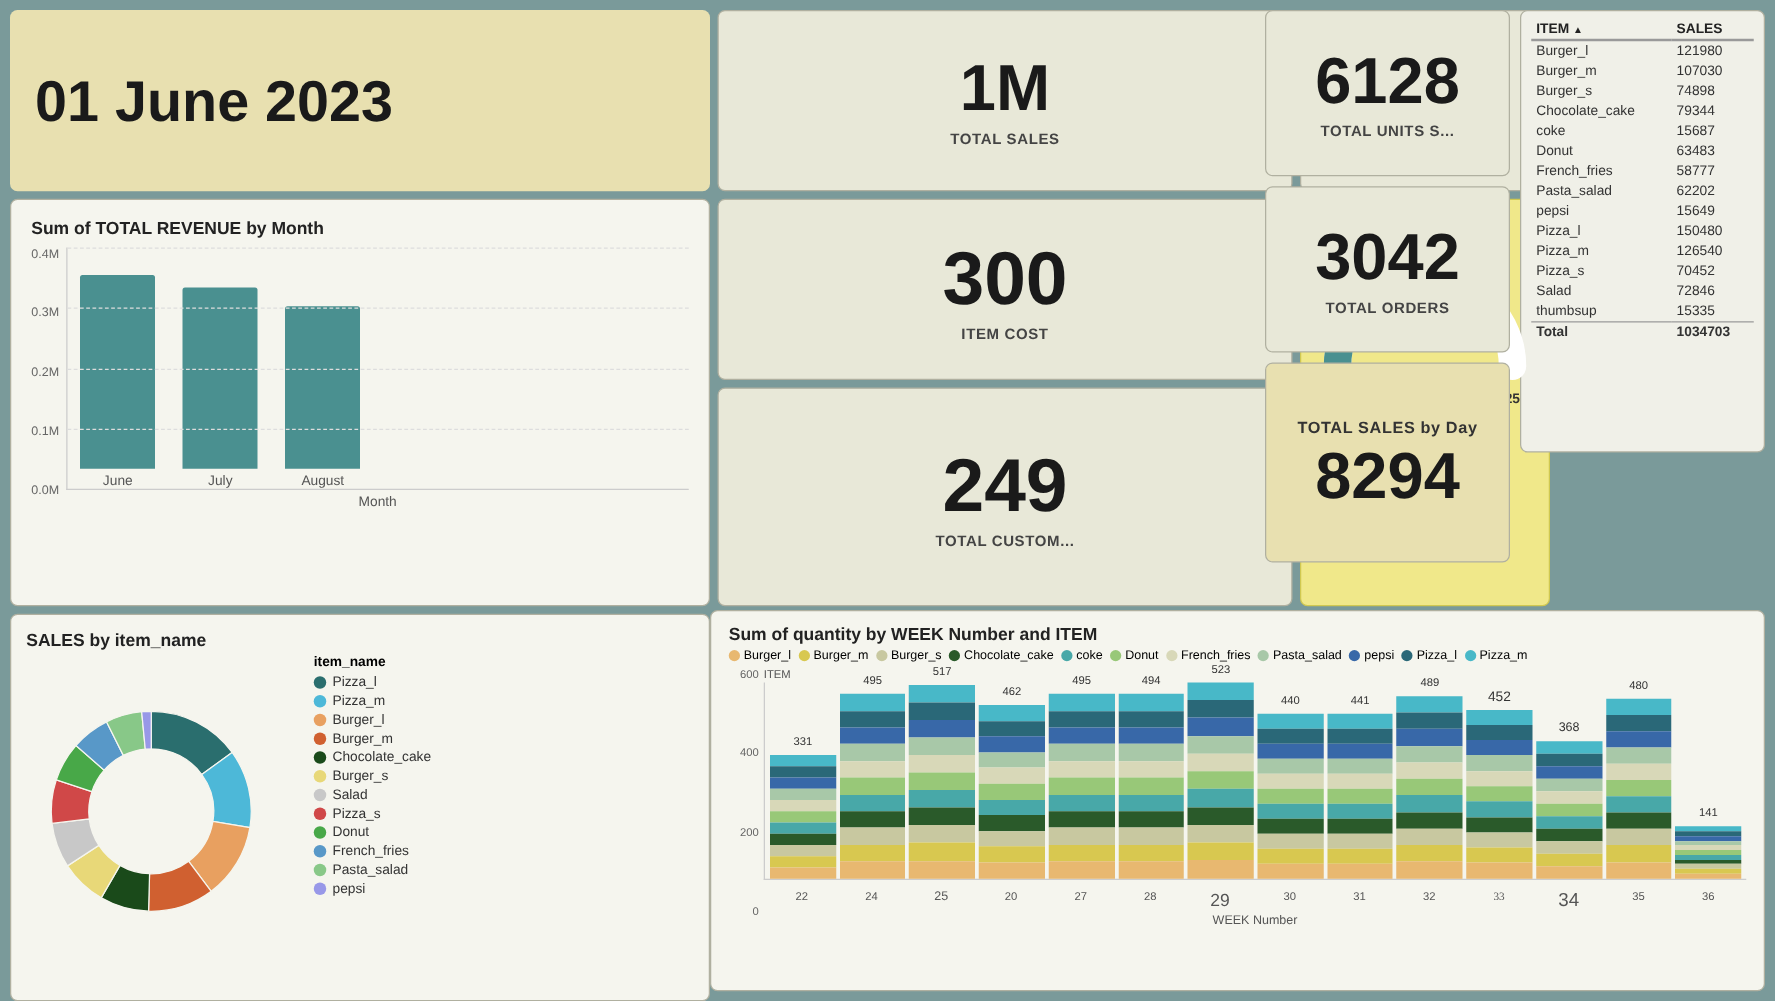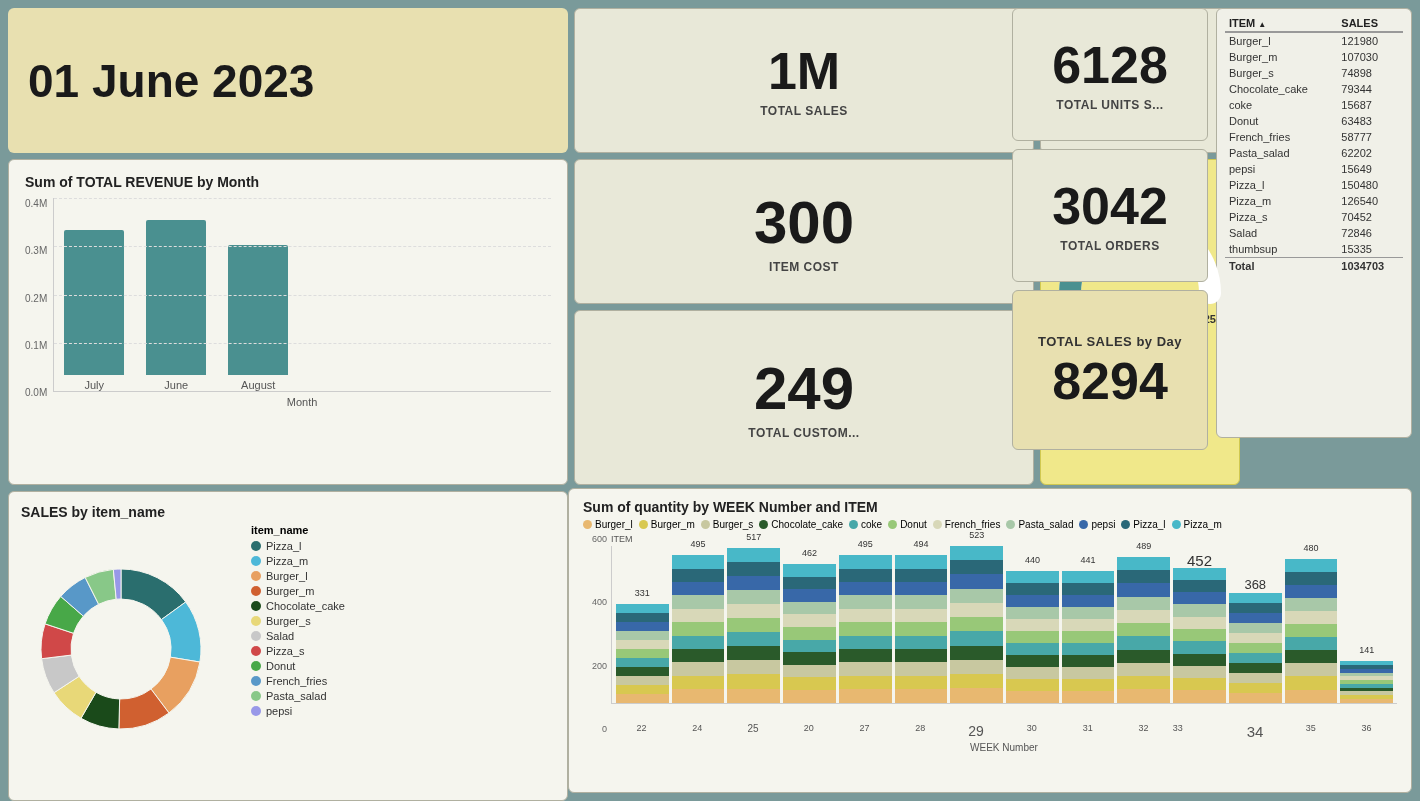--- a/index.html
+++ b/index.html
@@ -327,21 +327,21 @@
   <div class="kpi-tile kpi-total-sales" style="grid-column:2; grid-row:1;">
     <span class="kpi-value">1M</span>
     <span class="kpi-label">TOTAL SALES</span>
   </div>
 
   <div class="kpi-tile kpi-avg-order" style="grid-column:3; grid-row:1;">
     <span class="kpi-value" style="font-size:40px;">243.52</span>
     <span class="kpi-label">AVERAGE ORDER C...</span>
   </div>
 
-  <div class="right-table-tile" style="grid-column:5; grid-row:1/4; position:absolute; right:8px; top:8px; width:196px; height:430px; background:#f0f0e8; border-radius:6px; padding:6px 8px; border:1px solid #b0b0a0; overflow:hidden;">
+  <div class="right-table-tile" style="grid-column:5; grid-row:1/4; position:absolute; right:8px; top:8px; width:196px; height:354px; background:#f0f0e8; border-radius:6px; padding:6px 8px; border:1px solid #b0b0a0; overflow:hidden;">
     <table class="data-table">
       <thead>
         <tr>
           <th>ITEM <span class="sort-indicator">▲</span></th>
           <th>SALES</th>
         </tr>
       </thead>
       <tbody id="table-body">
           <tr>
             <td>Burger_l</td>
@@ -425,26 +425,26 @@
       <div style="flex:1; display:flex; flex-direction:column;">
         <div style="flex:1; display:flex; align-items:flex-end; gap:22px; padding:0 10px; border-left:1px solid #ccc; border-bottom:1px solid #ccc; position:relative;">
 
           <div style="position:absolute; top:0; left:0; right:0; bottom:0; pointer-events:none;">
             <div style="position:absolute; top:0; left:0; right:0; border-top:1px dashed #ddd;"></div>
             <div style="position:absolute; top:25%; left:0; right:0; border-top:1px dashed #ddd;"></div>
             <div style="position:absolute; top:50%; left:0; right:0; border-top:1px dashed #ddd;"></div>
             <div style="position:absolute; top:75%; left:0; right:0; border-top:1px dashed #ddd;"></div>
           </div>
           <div class="rev-bar-group">
+            <div class="rev-bar" style="height:155px;"></div>
+            <span class="rev-bar-label">June</span>
+          </div>
+          <div class="rev-bar-group">
             <div class="rev-bar" style="height:145px;"></div>
             <span class="rev-bar-label">July</span>
-          </div>
-          <div class="rev-bar-group">
-            <div class="rev-bar" style="height:155px;"></div>
-            <span class="rev-bar-label">June</span>
           </div>
           <div class="rev-bar-group">
             <div class="rev-bar" style="height:130px;"></div>
             <span class="rev-bar-label">August</span>
           </div>
         </div>
         <div style="text-align:center; font-size:11px; color:#555; margin-top:4px;">Month</div>
       </div>
     </div>
   </div>
@@ -757,35 +757,35 @@
               <div style="width: 100%; height: 13.2545px; background: rgb(42, 90, 42);"></div>
               <div style="width: 100%; height: 13.2545px; background: rgb(72, 168, 168);"></div>
               <div style="width: 100%; height: 13.2545px; background: rgb(152, 200, 120);"></div>
               <div style="width: 100%; height: 13.2545px; background: rgb(216, 216, 184);"></div>
               <div style="width: 100%; height: 13.2545px; background: rgb(168, 200, 168);"></div>
               <div style="width: 100%; height: 13.2545px; background: rgb(56, 104, 168);"></div>
               <div style="width: 100%; height: 13.2545px; background: rgb(42, 104, 120);"></div>
               <div style="width: 100%; height: 13.2545px; background: rgb(72, 184, 200);"></div>
             </div>
             <div style="display: flex; flex-direction: column-reverse; flex: 1 1 0%; height: 135px; align-items: center; position: relative;">
-              <div style="position: absolute; top: -16px; font-size: 15px; color: rgb(51, 51, 51); white-space: nowrap;">452</div>
+              <div style="position: absolute; top: -16px; font-size: 11px; color: rgb(51, 51, 51); white-space: nowrap;">452</div>
               <div style="width: 100%; height: 12.2727px; background: rgb(232, 184, 112);"></div>
               <div style="width: 100%; height: 12.2727px; background: rgb(216, 200, 80);"></div>
               <div style="width: 100%; height: 12.2727px; background: rgb(200, 200, 160);"></div>
               <div style="width: 100%; height: 12.2727px; background: rgb(42, 90, 42);"></div>
               <div style="width: 100%; height: 12.2727px; background: rgb(72, 168, 168);"></div>
               <div style="width: 100%; height: 12.2727px; background: rgb(152, 200, 120);"></div>
               <div style="width: 100%; height: 12.2727px; background: rgb(216, 216, 184);"></div>
               <div style="width: 100%; height: 12.2727px; background: rgb(168, 200, 168);"></div>
               <div style="width: 100%; height: 12.2727px; background: rgb(56, 104, 168);"></div>
               <div style="width: 100%; height: 12.2727px; background: rgb(42, 104, 120);"></div>
               <div style="width: 100%; height: 12.2727px; background: rgb(72, 184, 200);"></div>
             </div>
             <div style="display: flex; flex-direction: column-reverse; flex: 1 1 0%; height: 109.8px; align-items: center; position: relative;">
-              <div style="position: absolute; top: -16px; font-size: 13px; color: rgb(51, 51, 51); white-space: nowrap;">368</div>
+              <div style="position: absolute; top: -16px; font-size: 10px; color: rgb(51, 51, 51); white-space: nowrap;">368</div>
               <div style="width: 100%; height: 9.98182px; background: rgb(232, 184, 112);"></div>
               <div style="width: 100%; height: 9.98182px; background: rgb(216, 200, 80);"></div>
               <div style="width: 100%; height: 9.98182px; background: rgb(200, 200, 160);"></div>
               <div style="width: 100%; height: 9.98182px; background: rgb(42, 90, 42);"></div>
               <div style="width: 100%; height: 9.98182px; background: rgb(72, 168, 168);"></div>
               <div style="width: 100%; height: 9.98182px; background: rgb(152, 200, 120);"></div>
               <div style="width: 100%; height: 9.98182px; background: rgb(216, 216, 184);"></div>
               <div style="width: 100%; height: 9.98182px; background: rgb(168, 200, 168);"></div>
               <div style="width: 100%; height: 9.98182px; background: rgb(56, 104, 168);"></div>
               <div style="width: 100%; height: 9.98182px; background: rgb(42, 104, 120);"></div>
@@ -813,32 +813,32 @@
               <div style="width: 100%; height: 3.76364px; background: rgb(42, 90, 42);"></div>
               <div style="width: 100%; height: 3.76364px; background: rgb(72, 168, 168);"></div>
               <div style="width: 100%; height: 3.76364px; background: rgb(152, 200, 120);"></div>
               <div style="width: 100%; height: 3.76364px; background: rgb(216, 216, 184);"></div>
               <div style="width: 100%; height: 3.76364px; background: rgb(168, 200, 168);"></div>
               <div style="width: 100%; height: 3.76364px; background: rgb(56, 104, 168);"></div>
               <div style="width: 100%; height: 3.76364px; background: rgb(42, 104, 120);"></div>
               <div style="width: 100%; height: 3.76364px; background: rgb(72, 184, 200);"></div>
             </div>
           </div>
-        <div style="display:flex; gap:3px; padding: 19px 4px 0; margin-left:0;" id="week-labels">
+        <div style="display:flex; gap:3px; padding: 8px 4px 0; margin-left:0;" id="week-labels">
             <div style="flex: 1 1 0%; text-align: center; font-size: 9px; color: rgb(85, 85, 85);">22</div>
             <div style="flex: 1 1 0%; text-align: center; font-size: 9px; color: rgb(85, 85, 85);">24</div>
             <div style="flex: 1 1 0%; text-align: center; font-size: 10px; color: rgb(85, 85, 85);">25</div>
             <div style="flex: 1 1 0%; text-align: center; font-size: 9px; color: rgb(85, 85, 85);">20</div>
             <div style="flex: 1 1 0%; text-align: center; font-size: 9px; color: rgb(85, 85, 85);">27</div>
             <div style="flex: 1 1 0%; text-align: center; font-size: 9px; color: rgb(85, 85, 85);">28</div>
             <div style="flex: 1 1 0%; text-align: center; font-size: 14px; color: rgb(85, 85, 85);">29</div>
             <div style="flex: 1 1 0%; text-align: center; font-size: 9px; color: rgb(85, 85, 85);">30</div>
             <div style="flex: 1 1 0%; text-align: center; font-size: 9px; color: rgb(85, 85, 85);">31</div>
             <div style="flex: 1 1 0%; text-align: center; font-size: 9px; color: rgb(85, 85, 85);">32</div>
-            <div style="flex: 1 1 0%; text-align: left; font-size: 9px; color: rgb(85, 85, 85);">33</div>
+            <div style="flex: 1 1 0%; text-align: center; font-size: 9px; color: rgb(85, 85, 85); font-family: Liberation Serif, serif;">33</div>
             <div style="flex: 1 1 0%; text-align: center; font-size: 15px; color: rgb(85, 85, 85);">34</div>
             <div style="flex: 1 1 0%; text-align: center; font-size: 9px; color: rgb(85, 85, 85);">35</div>
             <div style="flex: 1 1 0%; text-align: center; font-size: 9px; color: rgb(85, 85, 85);">36</div>
           </div>
         <div style="text-align:center; font-size:10px; color:#555; margin-top:2px;">WEEK Number</div>
       </div>
     </div>
   </div>
 
 </div>

